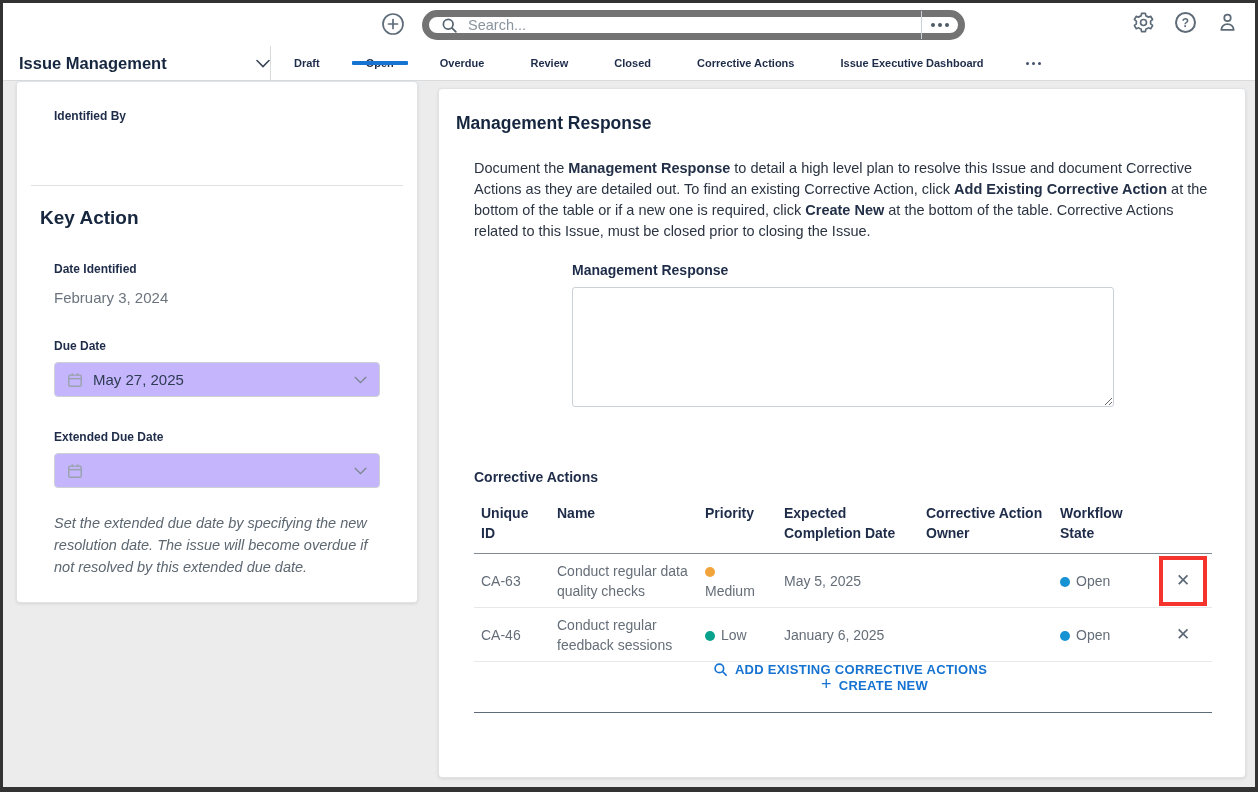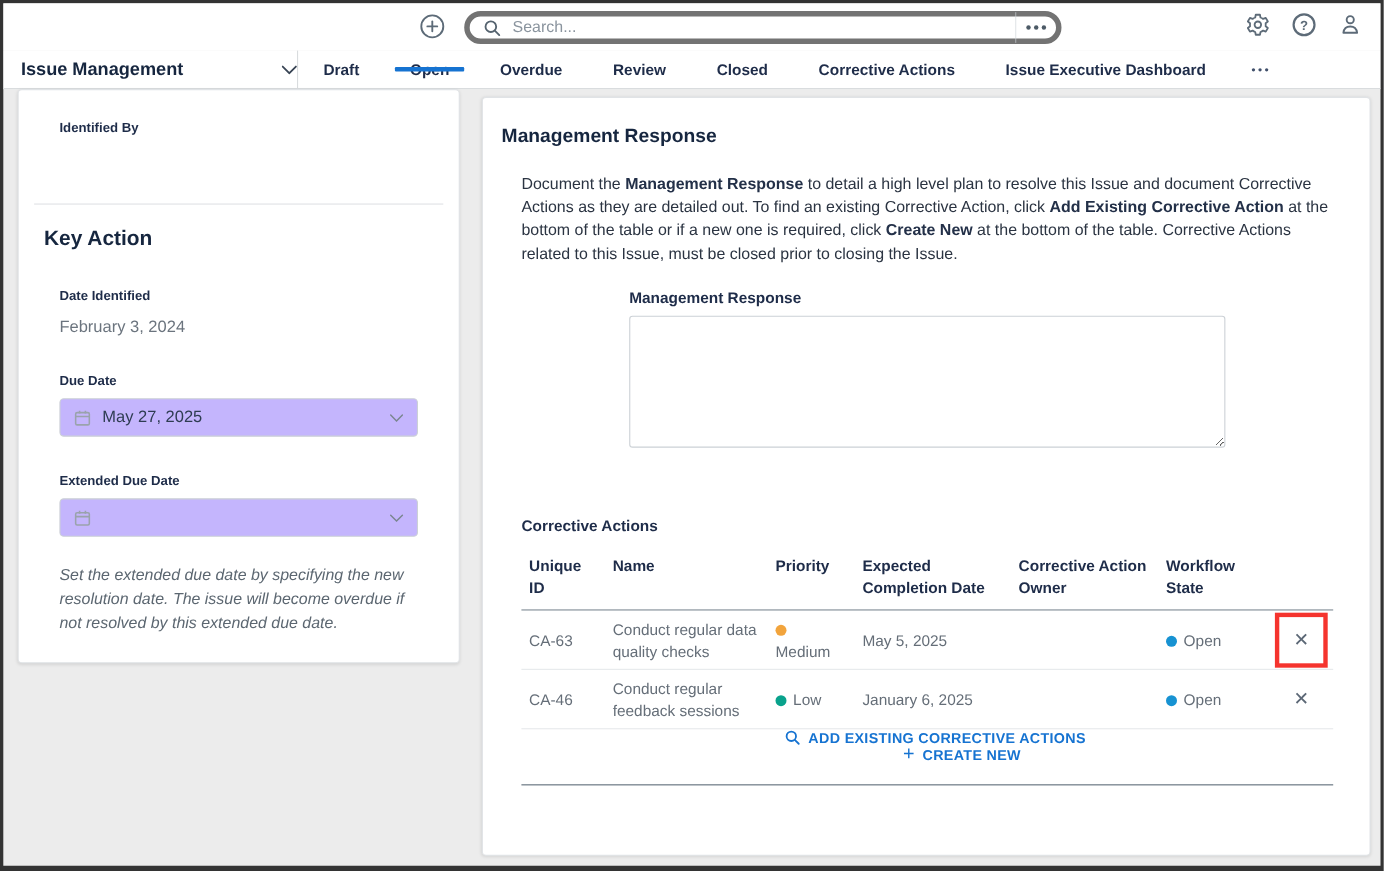--- a/index.html
+++ b/index.html
@@ -4,40 +4,40 @@
 <style>
   html,body{margin:0;padding:0;background:#cfcfcf;font-family:"Liberation Sans",sans-serif;}
   .frame{position:relative;width:1258px;height:792px;box-sizing:border-box;
     border:3px solid #333;border-bottom-width:5px;background:#ececec;overflow:hidden;}
 
   
   .topbar{position:absolute;left:0;top:0;width:100%;height:43px;background:#fff;}
   .icon-btn{background:none;border:none;padding:0;cursor:pointer;line-height:0;}
   .add-btn{position:absolute;left:378px;top:9px;}
   .search-pill{position:absolute;left:419px;top:7px;width:543px;height:30px;box-sizing:border-box;
-    border:5px solid #737373;border-radius:16px;background:#fff;display:flex;align-items:center;}
+    border:7px solid #737373;border-radius:16px;background:#fff;display:flex;align-items:center;}
   .search-pill .mag{margin:0 8px 0 12px;line-height:0;}
   .search-pill input{flex:1;border:none;outline:none;font:14.5px "Liberation Sans",sans-serif;color:#3a4656;background:transparent;min-width:0;}
   .search-pill input::placeholder{color:#8a949e;}
   .more-seg{width:37px;height:28px;border:none;border-left:1px solid #ccd2d7;background:none;
     border-radius:0 15px 15px 0;display:flex;align-items:center;justify-content:center;gap:3px;cursor:pointer;}
   .more-seg i{width:4px;height:4px;border-radius:50%;background:#4c5a66;display:block;}
   .right-icons{position:absolute;right:16px;top:8px;display:flex;gap:20px;align-items:center;}
   .help-circle{width:21px;height:21px;border:2px solid #5d6b78;border-radius:50%;box-sizing:border-box;
     display:flex;align-items:center;justify-content:center;font-size:12px;font-weight:bold;color:#5d6b78;}
 
   
   .tabbar{position:absolute;left:0;top:43px;width:100%;height:34px;background:#fff;
     border-bottom:1px solid #d9dcde;display:flex;align-items:stretch;}
   .app-menu{width:268px;box-sizing:border-box;display:flex;align-items:center;justify-content:space-between;
     padding:0 0 0 16px;cursor:pointer;border-right:1px solid #d9dcde;}
   .app-menu .lbl{font-size:16.5px;font-weight:bold;color:#16263f;}
   .tabs{display:flex;align-items:stretch;}
   .tab{position:relative;display:flex;align-items:center;margin:16px 9px;padding:0 14px;
-    font-size:14px;font-weight:600;color:#1e2c49;cursor:pointer;white-space:nowrap;}
+    font-size:11px;font-weight:600;color:#1e2c49;cursor:pointer;white-space:nowrap;}
   .tab.active::after{content:"";position:absolute;left:0;right:0;bottom:-1px;height:4px;background:#1673d1;border-radius:1px;}
   .tab-overflow{display:flex;align-items:center;gap:3px;margin:0 9px;padding:0 10px;cursor:pointer;}
   .tab-overflow i{width:3px;height:3px;border-radius:50%;background:#41506b;display:block;}
 
   
   .card{position:absolute;background:#fff;border:1px solid #e0e3e6;border-radius:4px;
     box-shadow:0 1px 3px rgba(0,0,0,.10);box-sizing:border-box;}
   .left-card{left:13px;top:78px;width:402px;height:522px;}
   .right-card{left:435px;top:85px;width:808px;height:690px;}
 

